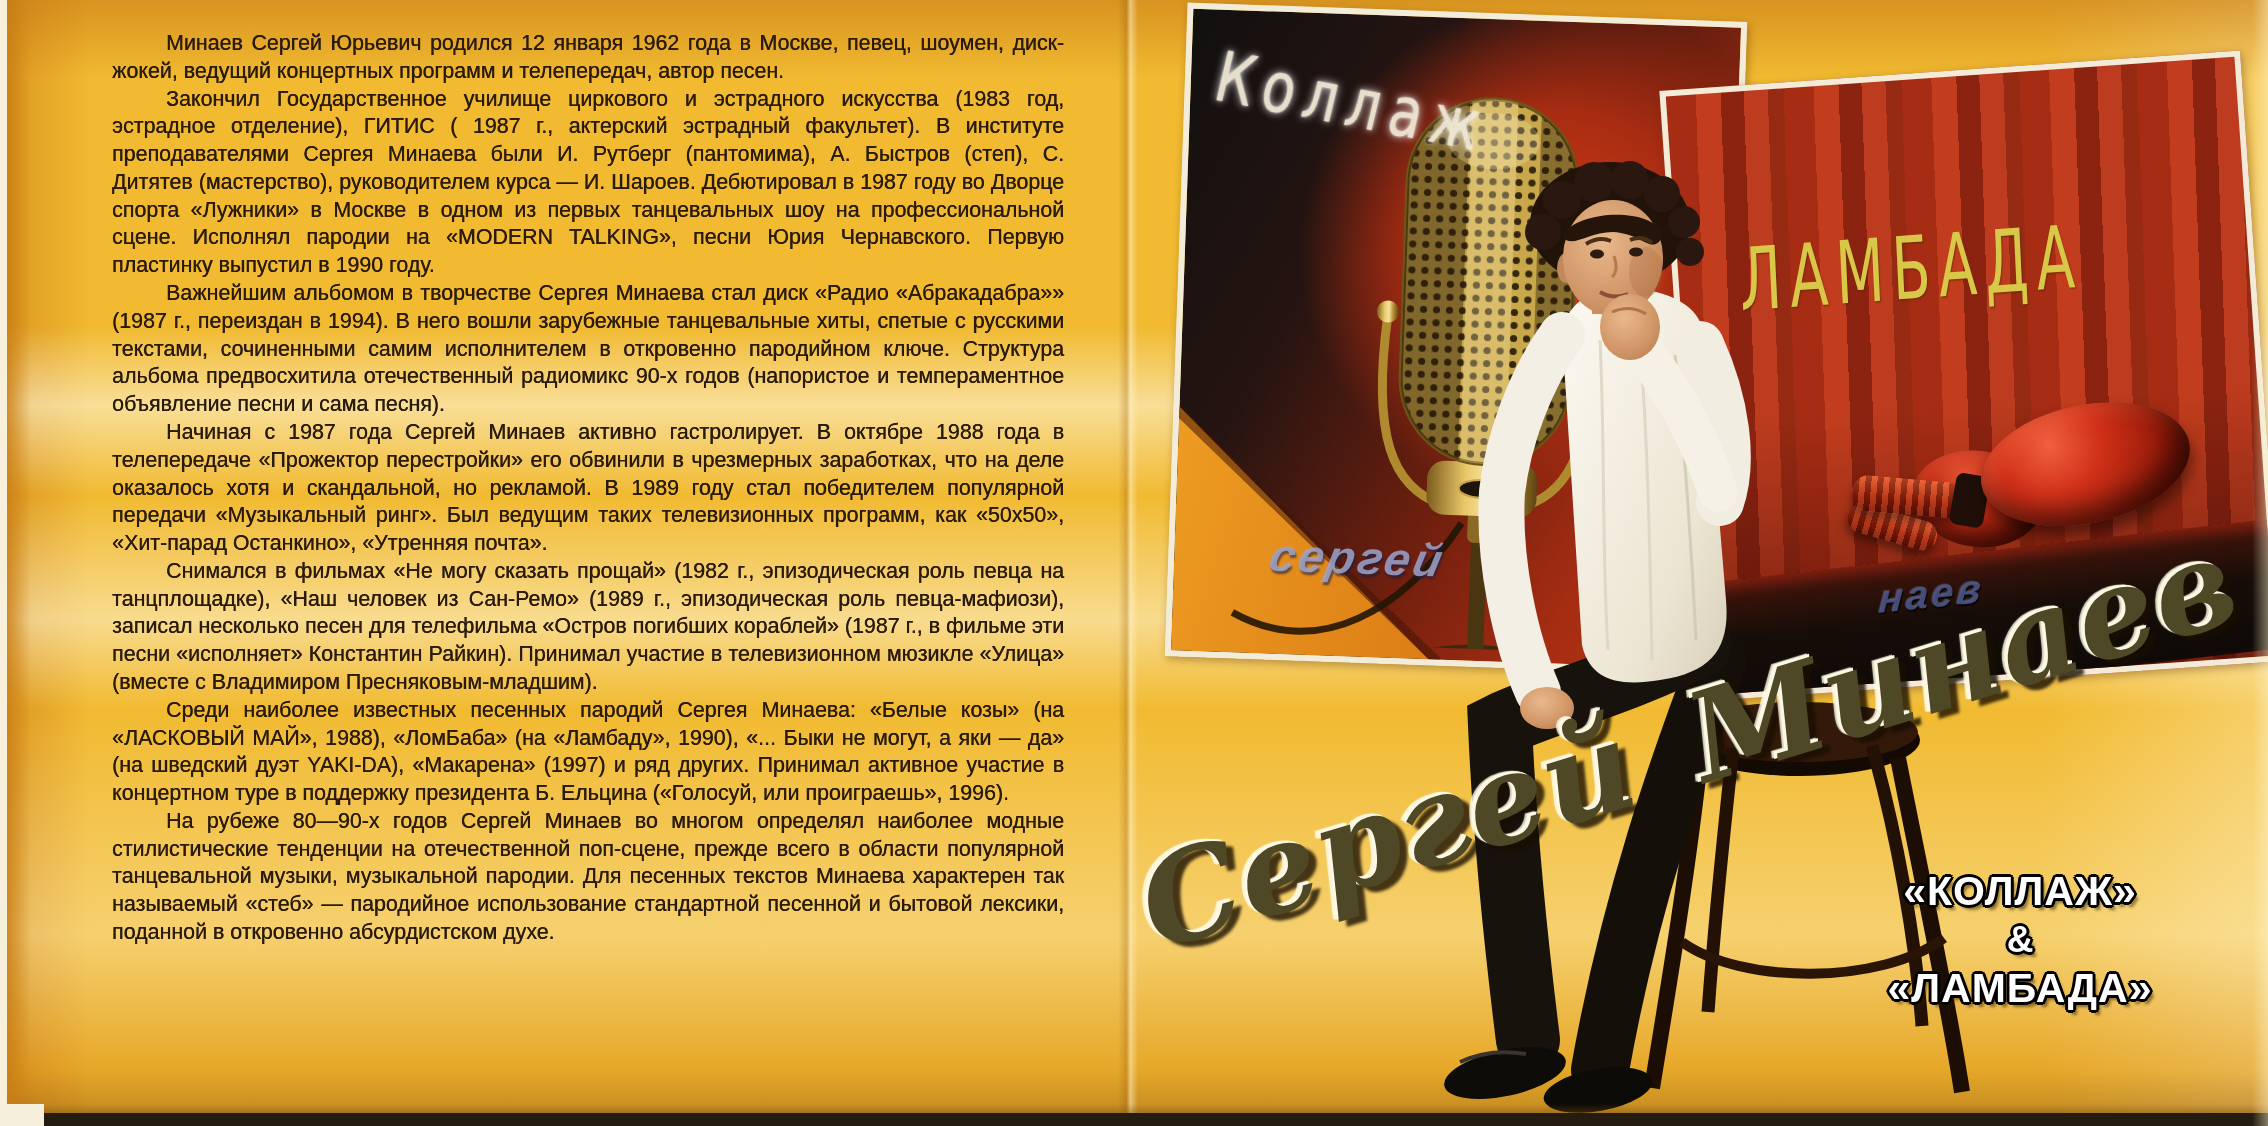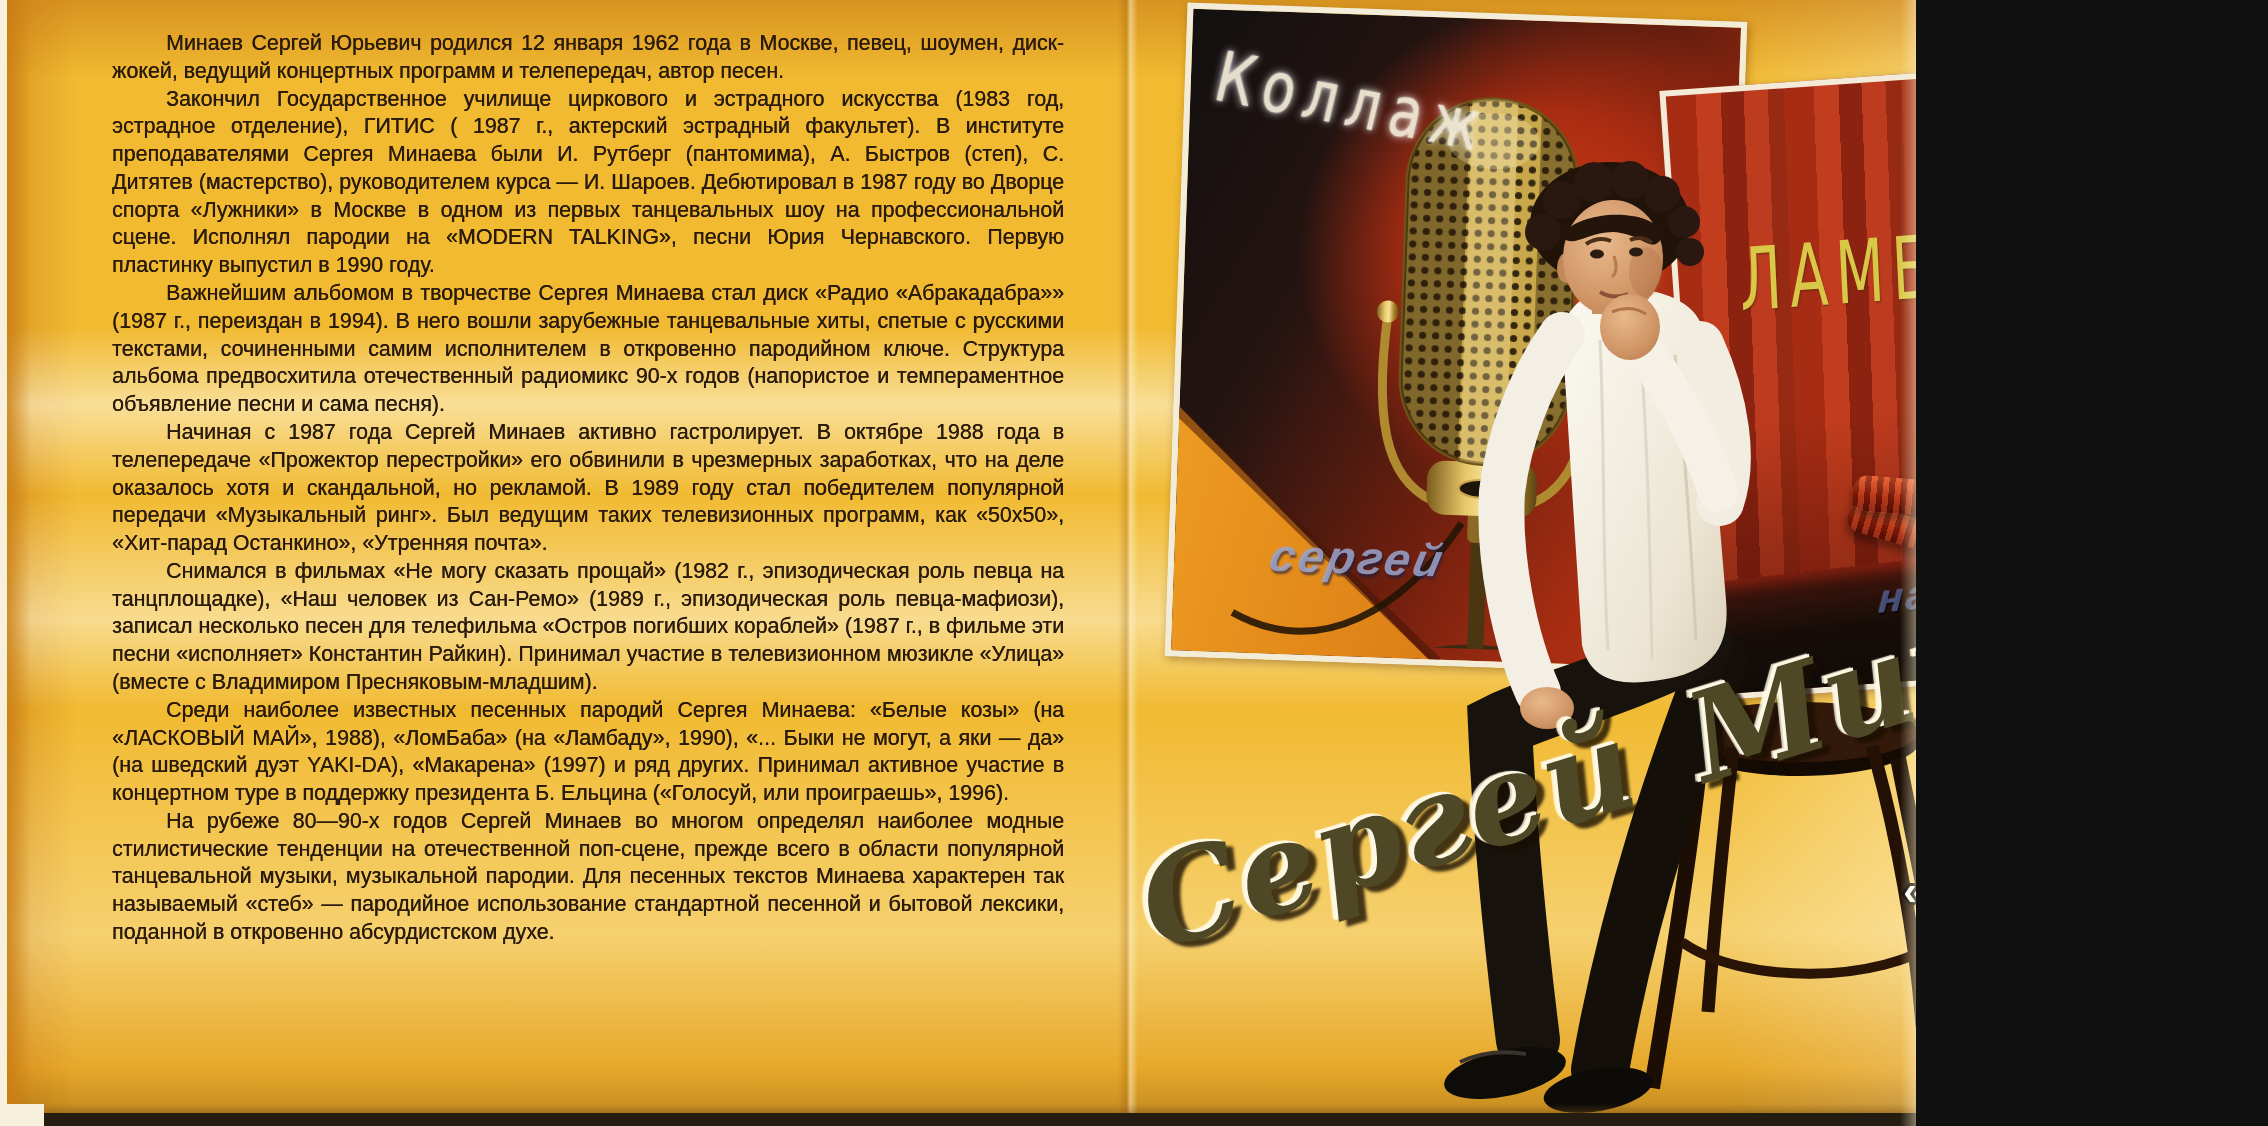--- a/index.html
+++ b/index.html
@@ -1,17 +1,17 @@
 <!DOCTYPE html>
 <html><head>
 <meta charset="utf-8">
 <style>
   html,body{margin:0;padding:0;background:#111;}
   .stage{
-    position:relative;width:1916px;height:1126px;overflow:hidden;
+    position:relative;width:2268px;height:1126px;overflow:hidden;
     font-family:"Liberation Sans",sans-serif;
     background:
       linear-gradient(180deg,
         rgba(195,115,18,.55) 0%, rgba(240,184,47,0) 7%,
         rgba(255,255,255,0) 29%, rgba(255,252,235,.55) 36%,
         rgba(255,255,255,0) 44%, rgba(255,252,235,.5) 55%,
         rgba(255,255,255,0) 63%, rgba(255,250,225,.35) 83%,
         rgba(205,125,22,.30) 95%, rgba(130,75,12,.5) 100%),
       linear-gradient(90deg,
         rgba(200,120,20,.55) 0%, rgba(200,120,20,0) 4%,
@@ -295,20 +295,21 @@
 
     <ellipse cx="330" cy="187" rx="30" ry="33" fill="url(#skin)"></ellipse>
     <path d="M312,172 q18,-8 34,2" fill="none" stroke="#b0744a" stroke-width="3"></path>
   </svg>
 
   <div class="artist-name">Сергей Минаев</div>
 
   <div class="albums-caption">
     <div class="cap-line">«КОЛЛАЖ»</div>
     <div class="cap-amp">&amp;</div>
+    <div class="cap-line">«ЛАМБАДА»</div>
   </div>
 
   <div class="edge-left-white"></div>
   <div class="edge-left-amber"></div>
   <div class="edge-bottom-fade"></div>
   <div class="edge-bottom"></div>
   <div class="edge-corner-white"></div>
   <div class="edge-right"></div>
 </div>
 

